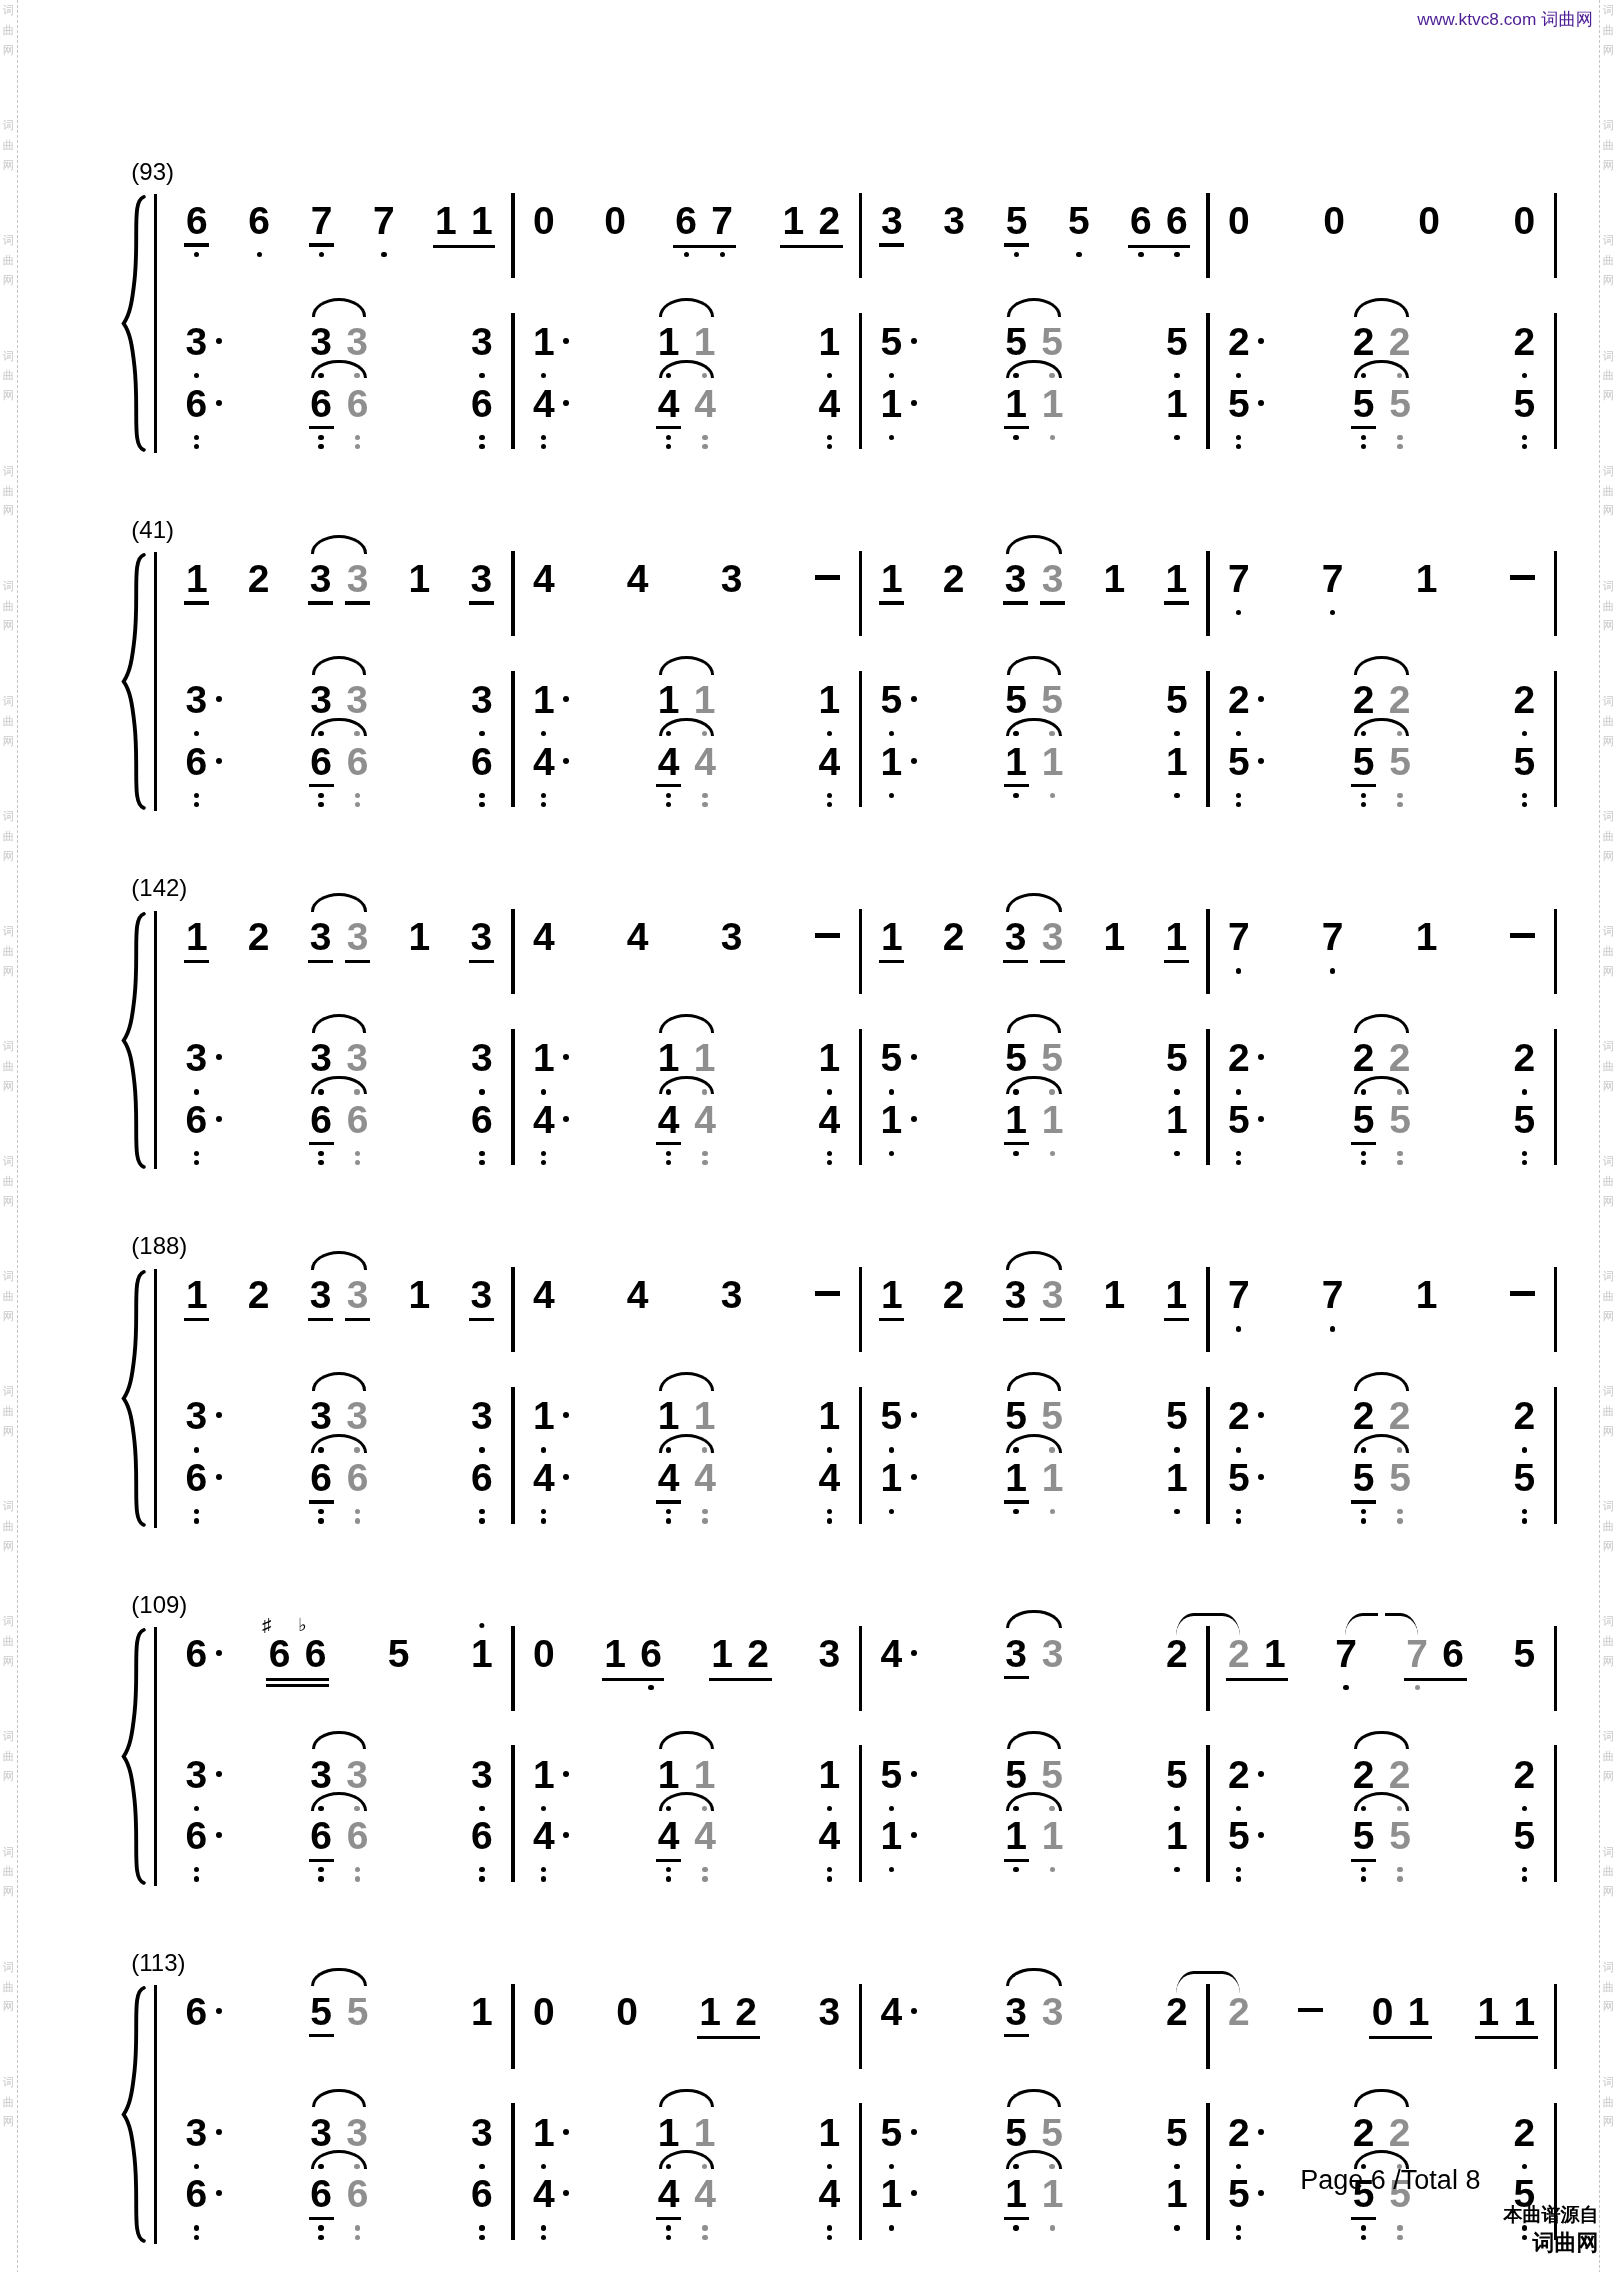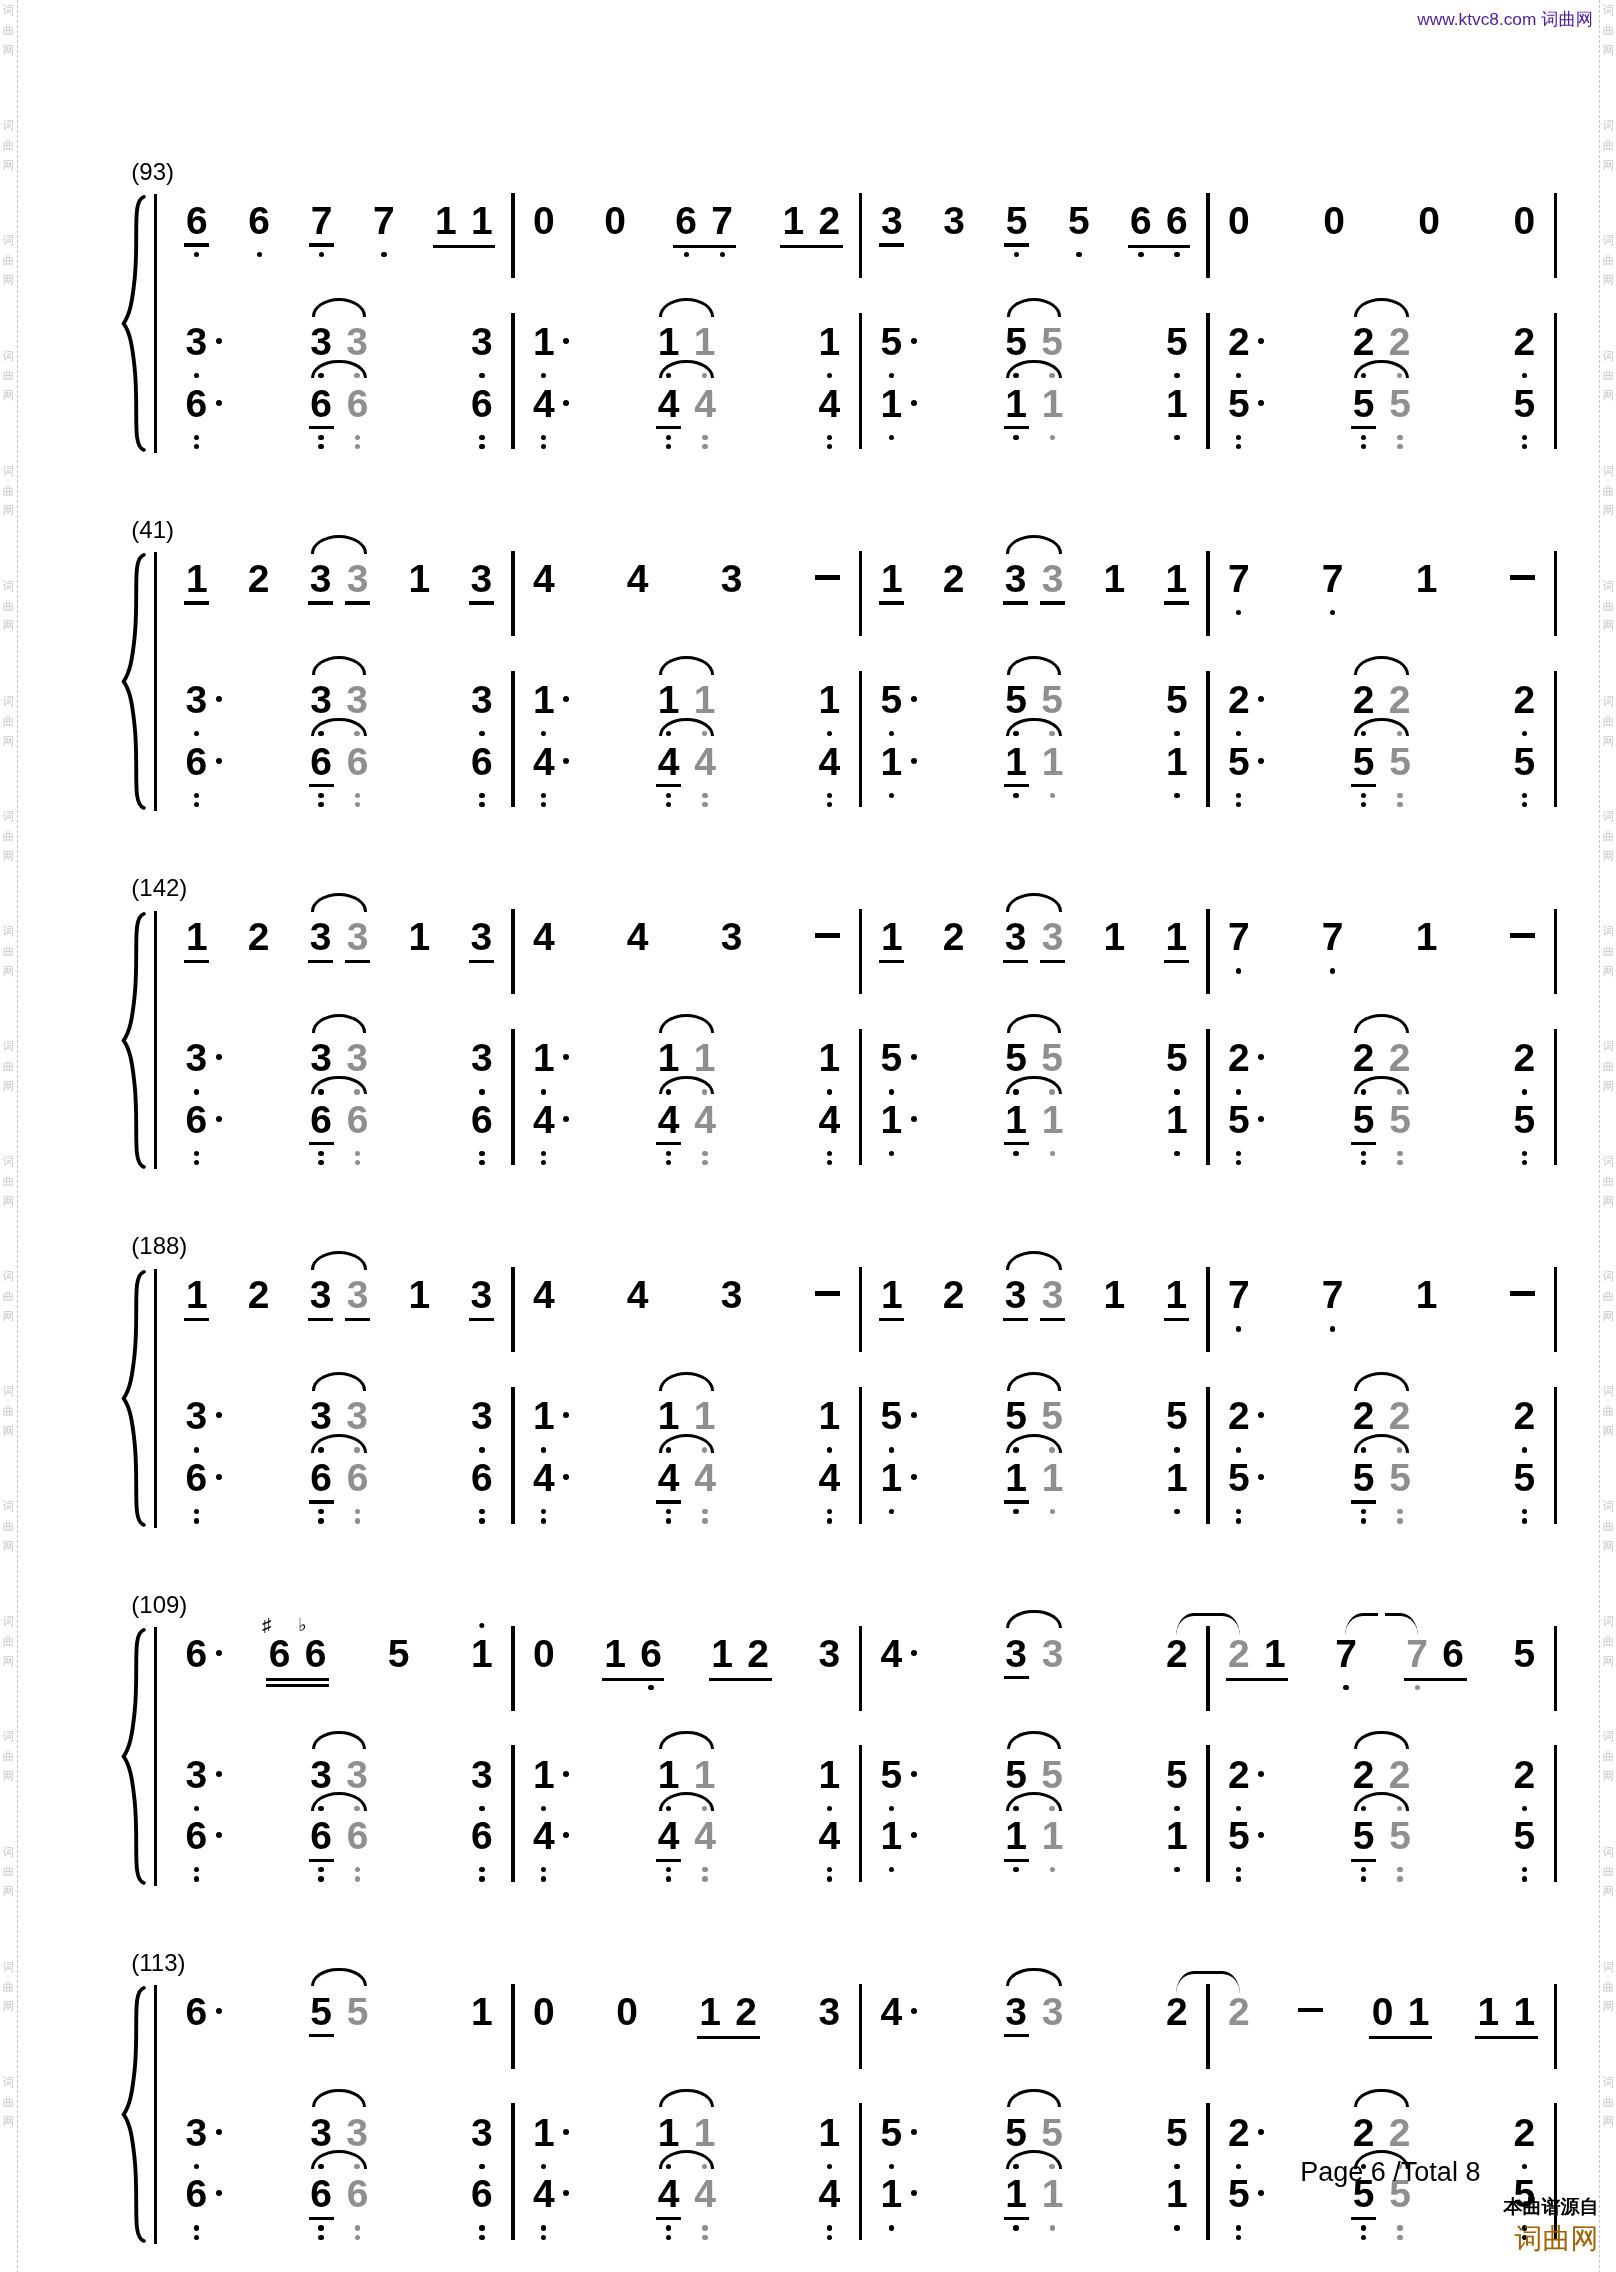--- a/index.html
+++ b/index.html
@@ -13,21 +13,21 @@
   .edge-right{right:0;width:18px;border-left:0.7px dashed #c6c6c6;}
   .sidegrp{display:flex;flex-direction:column;gap:8.6px;flex:none;}
   .sidechar{font-size:11.3px;line-height:1;}
 
   
   .watermark{position:absolute;top:6.7px;right:24px;font-size:17.3px;color:#4c1d95;}
   .footer{position:absolute;right:18.6px;bottom:14.6px;text-align:right;}
   .pageinfo{font-size:27px;margin-right:118px;}
   .sourceline{margin-top:6px;font-size:19px;font-weight:700;display:flex;
               justify-content:flex-end;align-items:flex-end;flex-direction:column;}
-  .source-site{color:#a16207;font-size:28px;margin-left:35px;font-weight:400;}
+  .source-site{color:#000000;font-size:22px;margin-left:35px;font-weight:700;}
 
   
   .score{position:absolute;left:130px;top:158px;right:60px;}
   .system{margin-bottom:67px;}
   .syslabel{font-size:24px;line-height:27px;margin:0 0 16px 1.3px;}
   .grand{position:relative;padding-left:37px;}
   .bracew{position:absolute;left:-10.6px;top:-6.7px;bottom:-4px;width:31px;}
   .bracew svg{width:100%;height:100%;}
   .sysbar{position:absolute;left:24px;top:-6.7px;bottom:-4px;width:3.3px;background:#000;}
 

